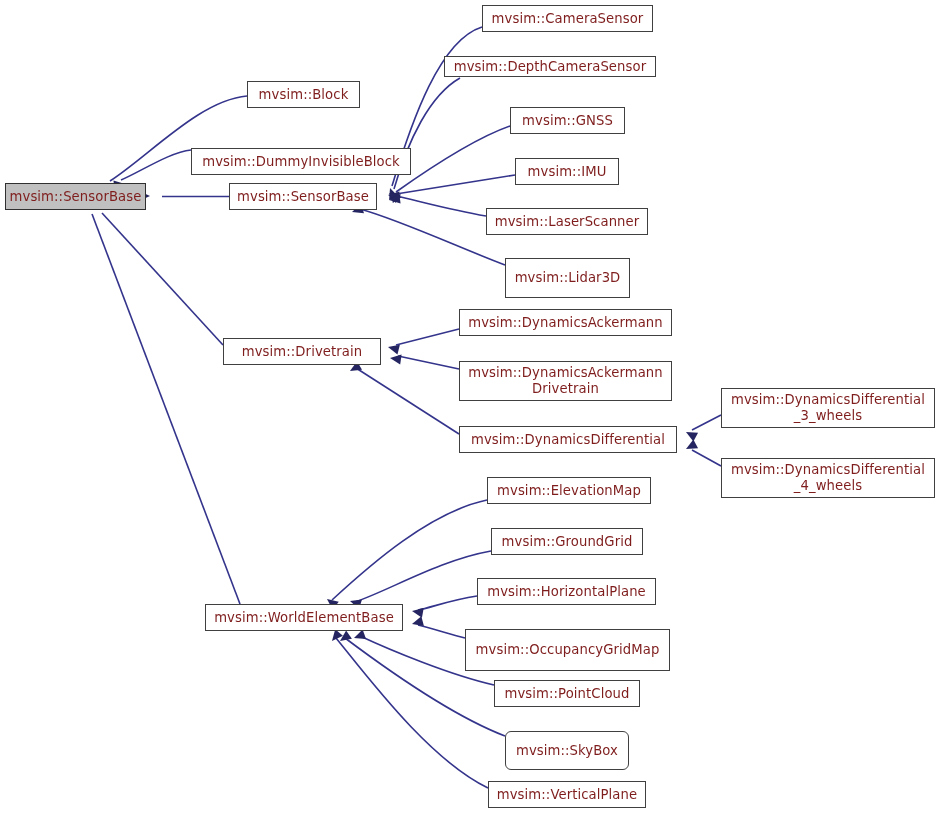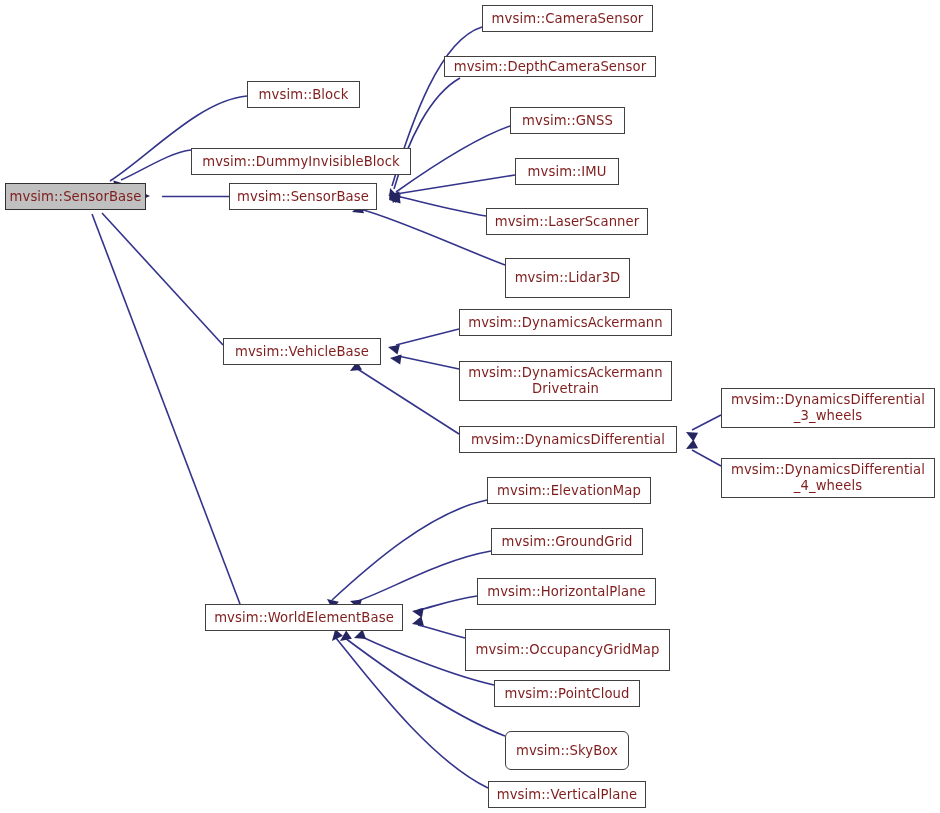--- a/index.html
+++ b/index.html
@@ -75,21 +75,21 @@
       <div class="node hl" style="left: 5px; top: 183px; width: 141px; height: 27px;"><span>mvsim::SensorBase</span></div>
       <div class="node" style="left: 247px; top: 81px; width: 113px; height: 27px;"><span>mvsim::Block</span></div>
       <div class="node" style="left: 191px; top: 132px; width: 220px; height: 27px; margin-top: 16px;"><span>mvsim::DummyInvisibleBlock</span></div>
       <div class="node" style="left: 229px; top: 183px; width: 148px; height: 27px;"><span>mvsim::SensorBase</span></div>
       <div class="node" style="left: 482px; top: 5px; width: 171px; height: 27px;"><span>mvsim::CameraSensor</span></div>
       <div class="node" style="left: 444px; top: 56px; width: 212px; height: 21px;"><span>mvsim::DepthCameraSensor</span></div>
       <div class="node" style="left: 510px; top: 107px; width: 115px; height: 27px; text-align: right;"><span>mvsim::GNSS</span></div>
       <div class="node" style="left: 515px; top: 158px; width: 104px; height: 27px;"><span>mvsim::IMU</span></div>
       <div class="node" style="left: 486px; top: 208px; width: 162px; height: 27px;"><span>mvsim::LaserScanner</span></div>
       <div class="node" style="left: 505px; top: 258px; width: 125px; height: 40px;"><span>mvsim::Lidar3D</span></div>
-      <div class="node" style="left: 223px; top: 338px; width: 158px; height: 27px;"><span>mvsim::VehicleBase</span></div>
+      <div class="node" style="left: 223px; top: 338px; width: 158px; height: 27px;"><span>mvsim::Drivetrain</span></div>
       <div class="node" style="left: 459px; top: 309px; width: 213px; height: 27px;"><span>mvsim::DynamicsAckermann</span></div>
       <div class="node" style="left: 459px; top: 361px; width: 213px; height: 40px;"><span>mvsim::DynamicsAckermann
 Drivetrain</span></div>
       <div class="node" style="left: 459px; top: 426px; width: 218px; height: 27px;"><span>mvsim::DynamicsDifferential</span></div>
       <div class="node" style="left: 721px; top: 388px; width: 214px; height: 40px;"><span>mvsim::DynamicsDifferential
 _3_wheels</span></div>
       <div class="node" style="left: 721px; top: 458px; width: 214px; height: 40px;"><span>mvsim::DynamicsDifferential
 _4_wheels</span></div>
       <div class="node" style="left: 205px; top: 604px; width: 198px; height: 27px; align-items: center;"><span>mvsim::WorldElementBase</span></div>
       <div class="node" style="left: 487px; top: 477px; width: 164px; height: 27px;"><span>mvsim::ElevationMap</span></div>

